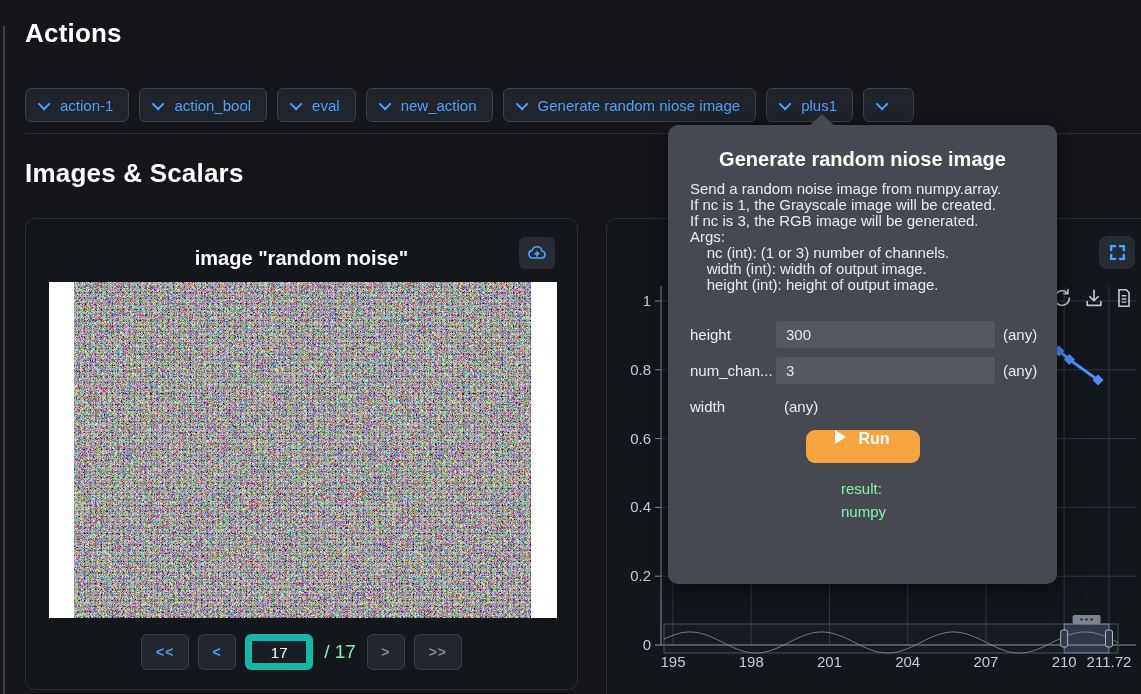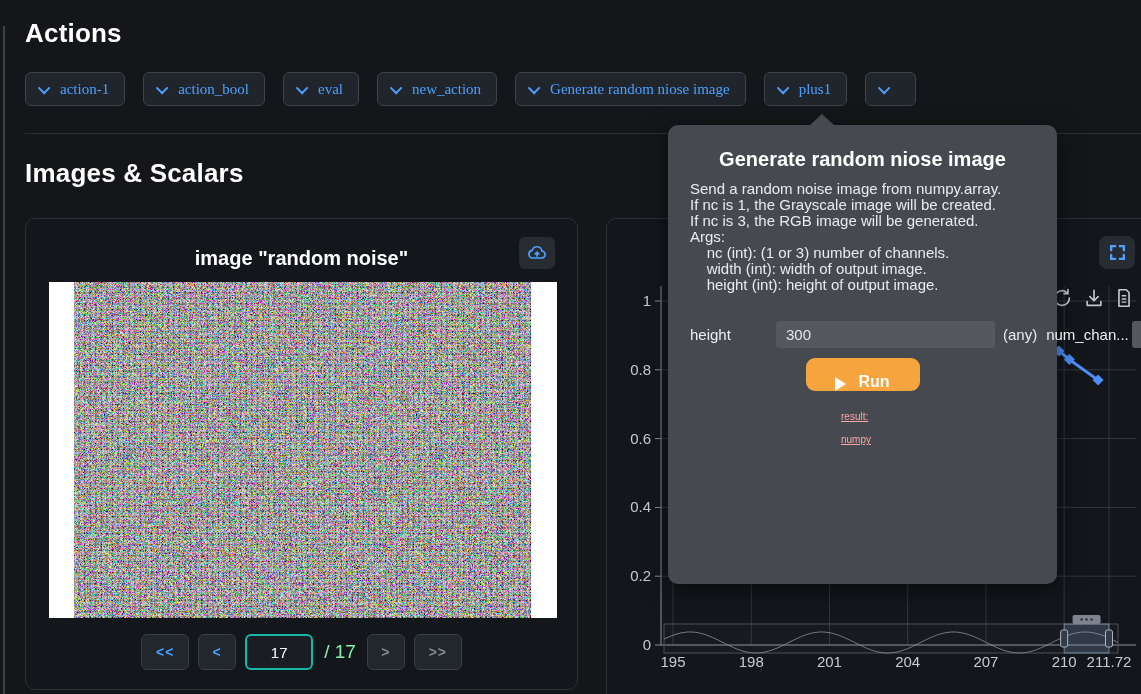--- a/index.html
+++ b/index.html
@@ -10,21 +10,21 @@
     color:#e9ebed;
     position:relative;
   }
   .scroll-line { position:absolute; left:3px; top:26px; width:2px; height:668px; background:#3d4147; }
 
   h1.section-title { position:absolute; left:25px; font-size:26px; font-weight:bold; color:#ffffff; letter-spacing:0.2px; }
   #actions-title { top:18px; }
   #scalars-title { top:158px; }
   .divider { position:absolute; left:25px; top:133px; width:1116px; height:1px; background:#2c3036; }
 
-  .actions-row { position:absolute; left:25px; top:72px; display:flex; gap:18px; white-space:nowrap;font-family:Liberation Serif, serif; }
+  .actions-row { position:absolute; left:25px; top:88px; display:flex; gap:10px; white-space:nowrap; }
   .action-btn {
     height:34px; display:inline-flex; align-items:center; gap:10px; padding:0 15px;
     background:#20242b; border:1px solid #3e434b; border-radius:6px;
     color:#4da0ff; font-size:15px; font-family:inherit; cursor:pointer; flex:0 0 auto;
   }
   .chev { width:9px; height:9px; border-left:2px solid #4da0ff; border-bottom:2px solid #4da0ff; transform:rotate(-45deg) translateY(-2px); display:inline-block; }
 
   .card { position:absolute; background:#13161b; border:1px solid #2b2f36; border-radius:10px; }
   #image-card { left:25px; top:218px; width:553px; height:472px; }
   #scalar-card { left:606px; top:218px; width:560px; height:520px; }
@@ -41,53 +41,53 @@
   .noise-wrap { position:absolute; left:25px; top:0; width:457px; height:336px; }
 
   .pager { position:absolute; left:0; top:415px; width:100%; display:flex; align-items:center; justify-content:center; gap:9px; }
   .pg-btn {
     min-width:38px; height:36px; padding:0 12px; background:#22262d; border:1px solid #3a3f47; border-radius:6px;
     color:#4da0ff; font-size:14px; font-weight:bold; font-family:inherit; cursor:pointer; letter-spacing:1px;
   }
   .pg-btn.wide { min-width:48px; }
   .pg-btn.disabled { color:#868b93; }
   .pg-input {
-    width:68px; height:36px; background:#1a1e24; border:2px solid #14b8a6; border-radius:6px;
+    width:68px; height:36px; background:#1a1e24; border:7px solid #14b8a6; border-radius:6px;
     color:#ffffff; font-size:15px; text-align:center; font-family:inherit;
   }
   .pg-of { color:#86efac; font-size:19px; margin:0 2px; }
 
   #chart-svg { position:absolute; left:0; top:0; }
   .chart-toolbar-icon { position:absolute; top:68px; width:22px; height:22px; }
 
   .popover {
     position:absolute; left:668px; top:125px; width:389px; height:459px;
     background:#46494f; border-radius:10px; box-shadow:0 6px 24px rgba(0,0,0,0.55); z-index:10;
   }
   .pop-arrow {
     position:absolute; top:-11px; left:141px; width:0; height:0;
     border-left:13px solid transparent; border-right:13px solid transparent; border-bottom:12px solid #46494f;
   }
   .pop-title { margin-top:23px; text-align:center; font-size:20px; font-weight:bold; color:#ffffff; }
   .pop-desc { margin:10px 22px 0; font-size:15px; line-height:16px; color:#e9ebed; white-space:pre-wrap; }
-  .pop-fields { margin:28px 22px 0; display:flex; flex-direction:row; gap:9px; }
+  .pop-fields { margin:28px 22px 0; display:flex; flex-direction:column; gap:9px; }
   .pop-row { display:flex; align-items:center; height:27px; }
   .pop-label { flex:0 0 86px; font-size:15px; color:#eceef0; white-space:nowrap; overflow:hidden; text-overflow:ellipsis; }
   .pop-input {
     flex:0 0 170px; height:27px; background:#55585e; border:none; border-radius:3px;
     color:#e5e5e5; font-size:15px; padding:0 10px; font-family:inherit;
   }
   .pop-hint { margin-left:8px; font-size:15px; color:#e9ebed;text-align:right; }
   .run-btn {
-    display:flex; align-items:flex-end; justify-content:center; gap:12px;
+    display:flex; align-items:flex-start; justify-content:center; gap:12px;
     width:114px; height:33px; margin:10px auto 0; background:#f6a53e; border:none; border-radius:9px;
     color:#ffffff; font-size:16px; font-weight:bold; font-family:inherit; cursor:pointer;
   }
   .run-play { width:0; height:0; border-top:7px solid transparent; border-bottom:7px solid transparent; border-left:11px solid #ffffff; }
-  .pop-result { margin:14px 0 0 173px; font-size:10px; line-height:23px; color:#fca5a5;text-decoration:underline; }
+  .pop-result { margin:14px 0 0 173px; font-size:15px; line-height:23px; color:#86efac; }
 </style>
 </head>
 <body>
 
 <div class="scroll-line"></div>
 
 <h1 class="section-title" id="actions-title">Actions</h1>
 
 <div class="actions-row">
   <button class="action-btn">

